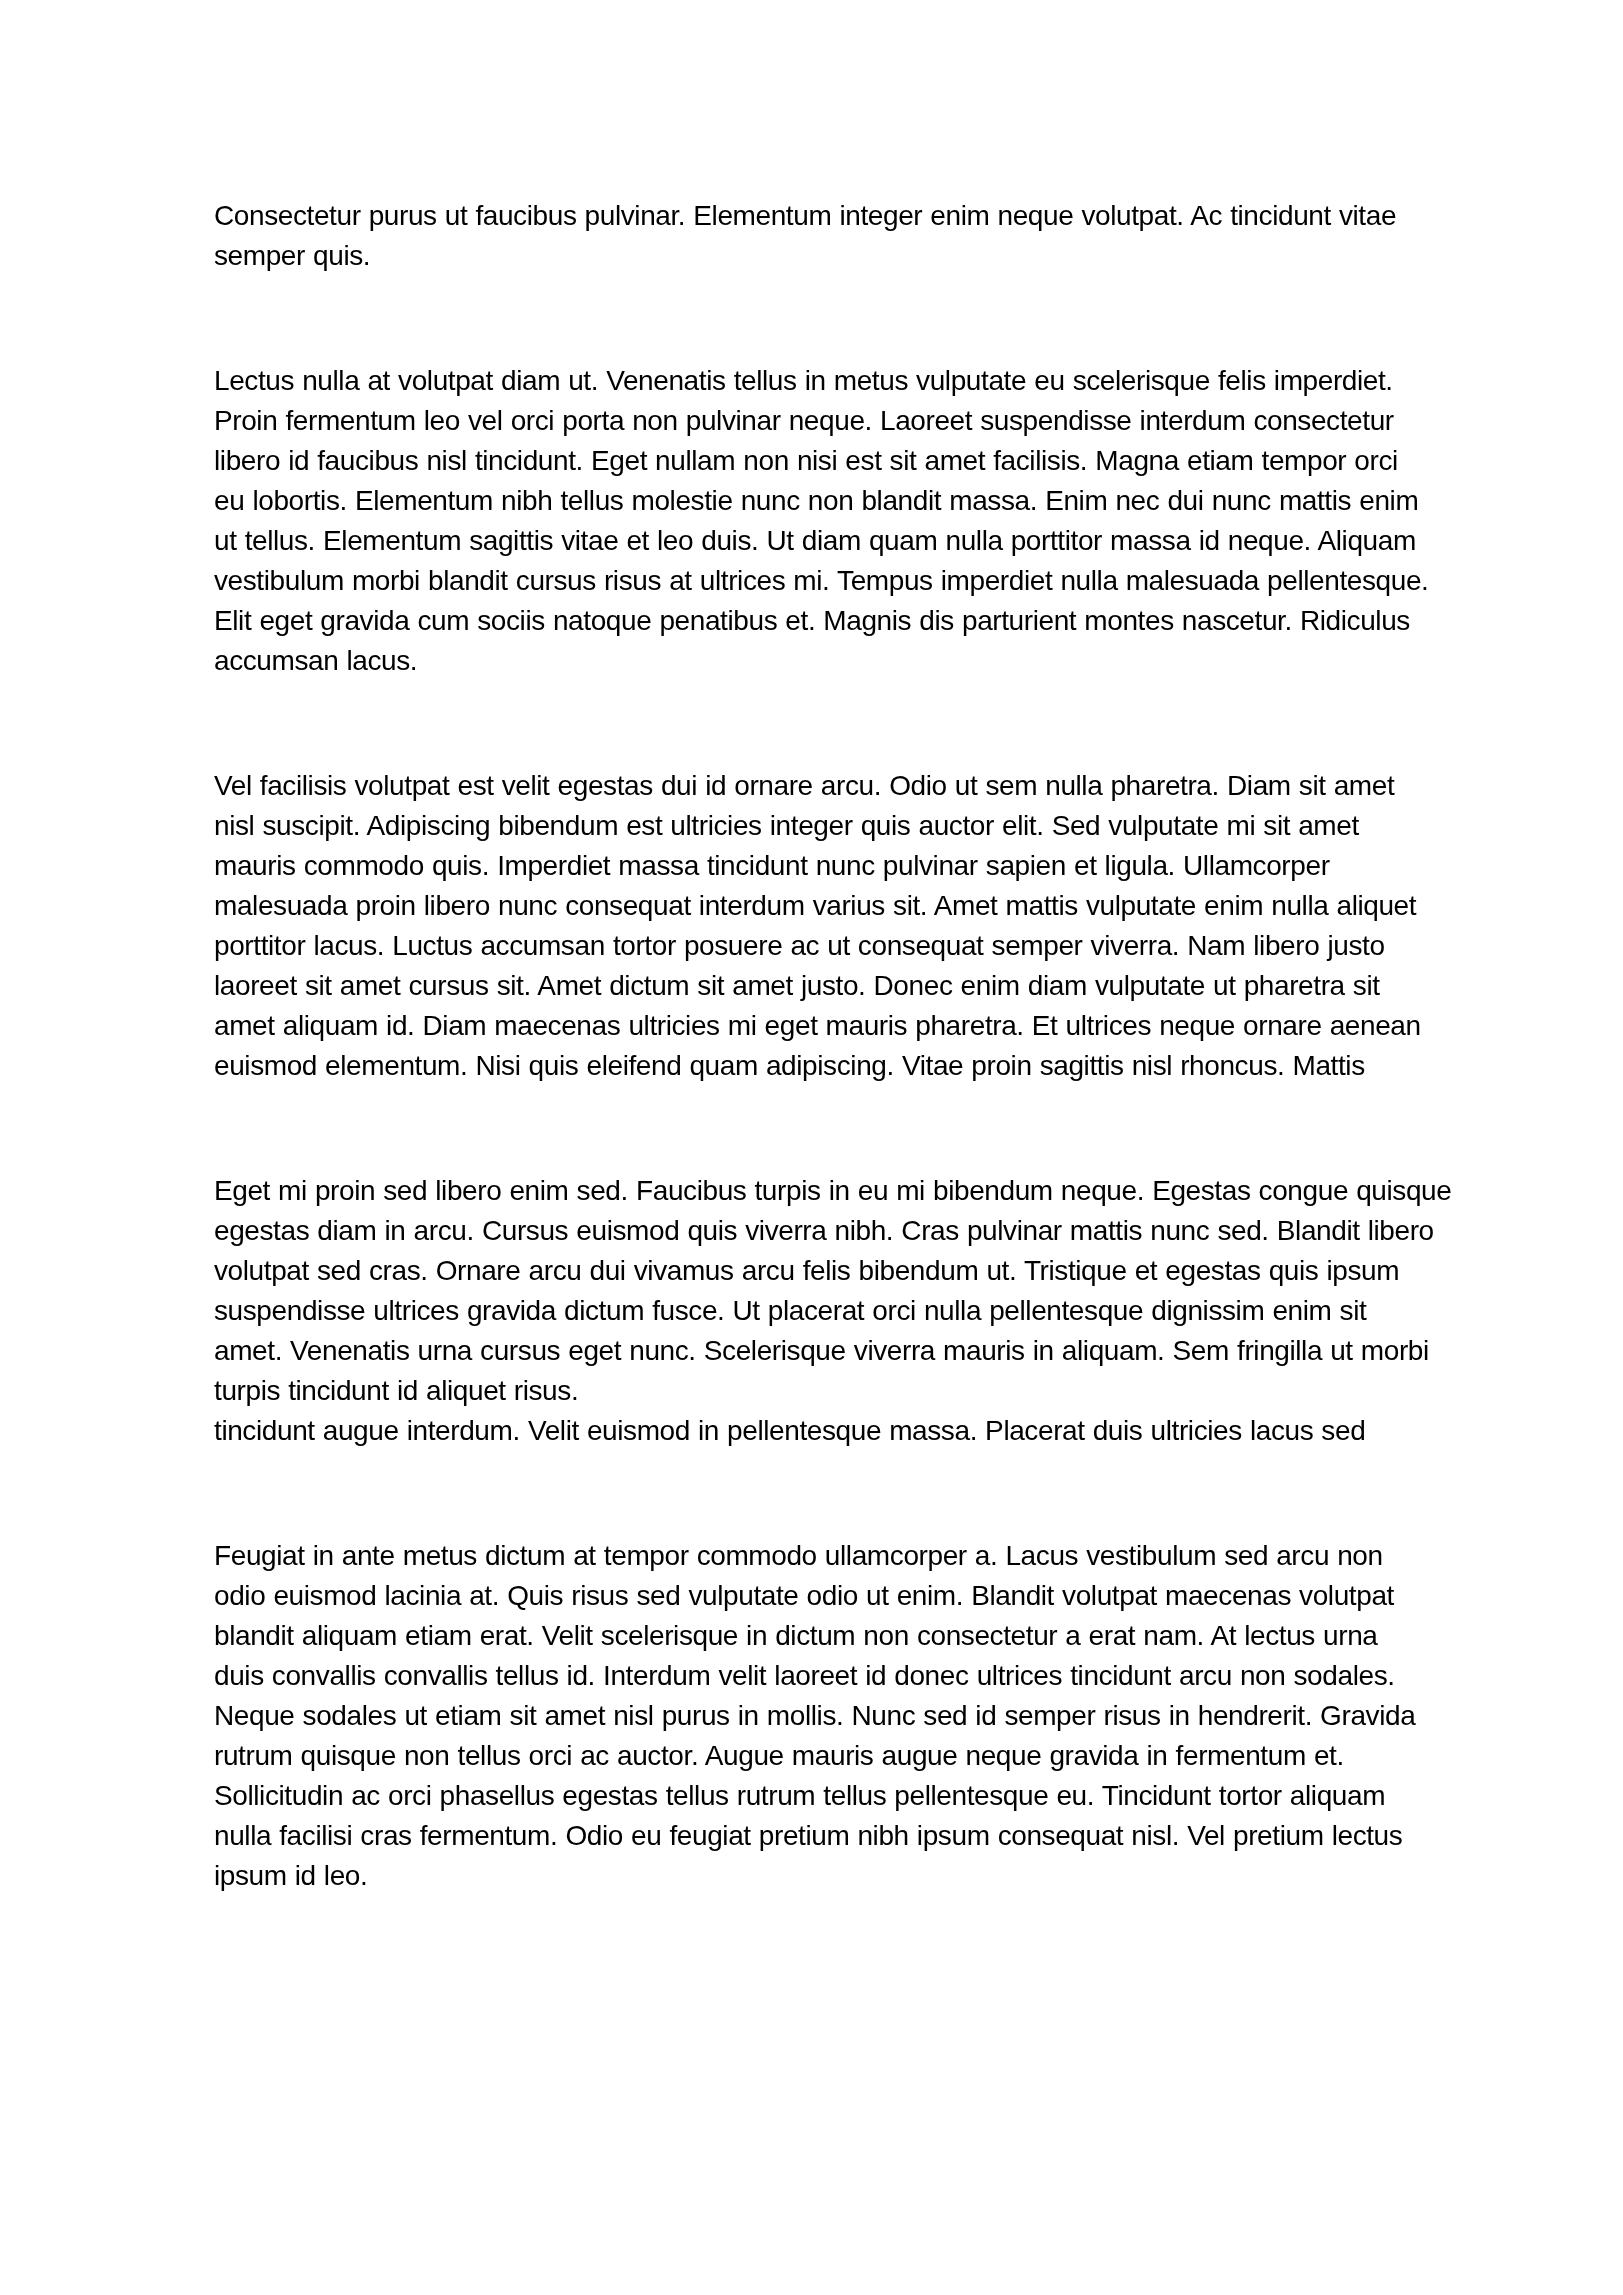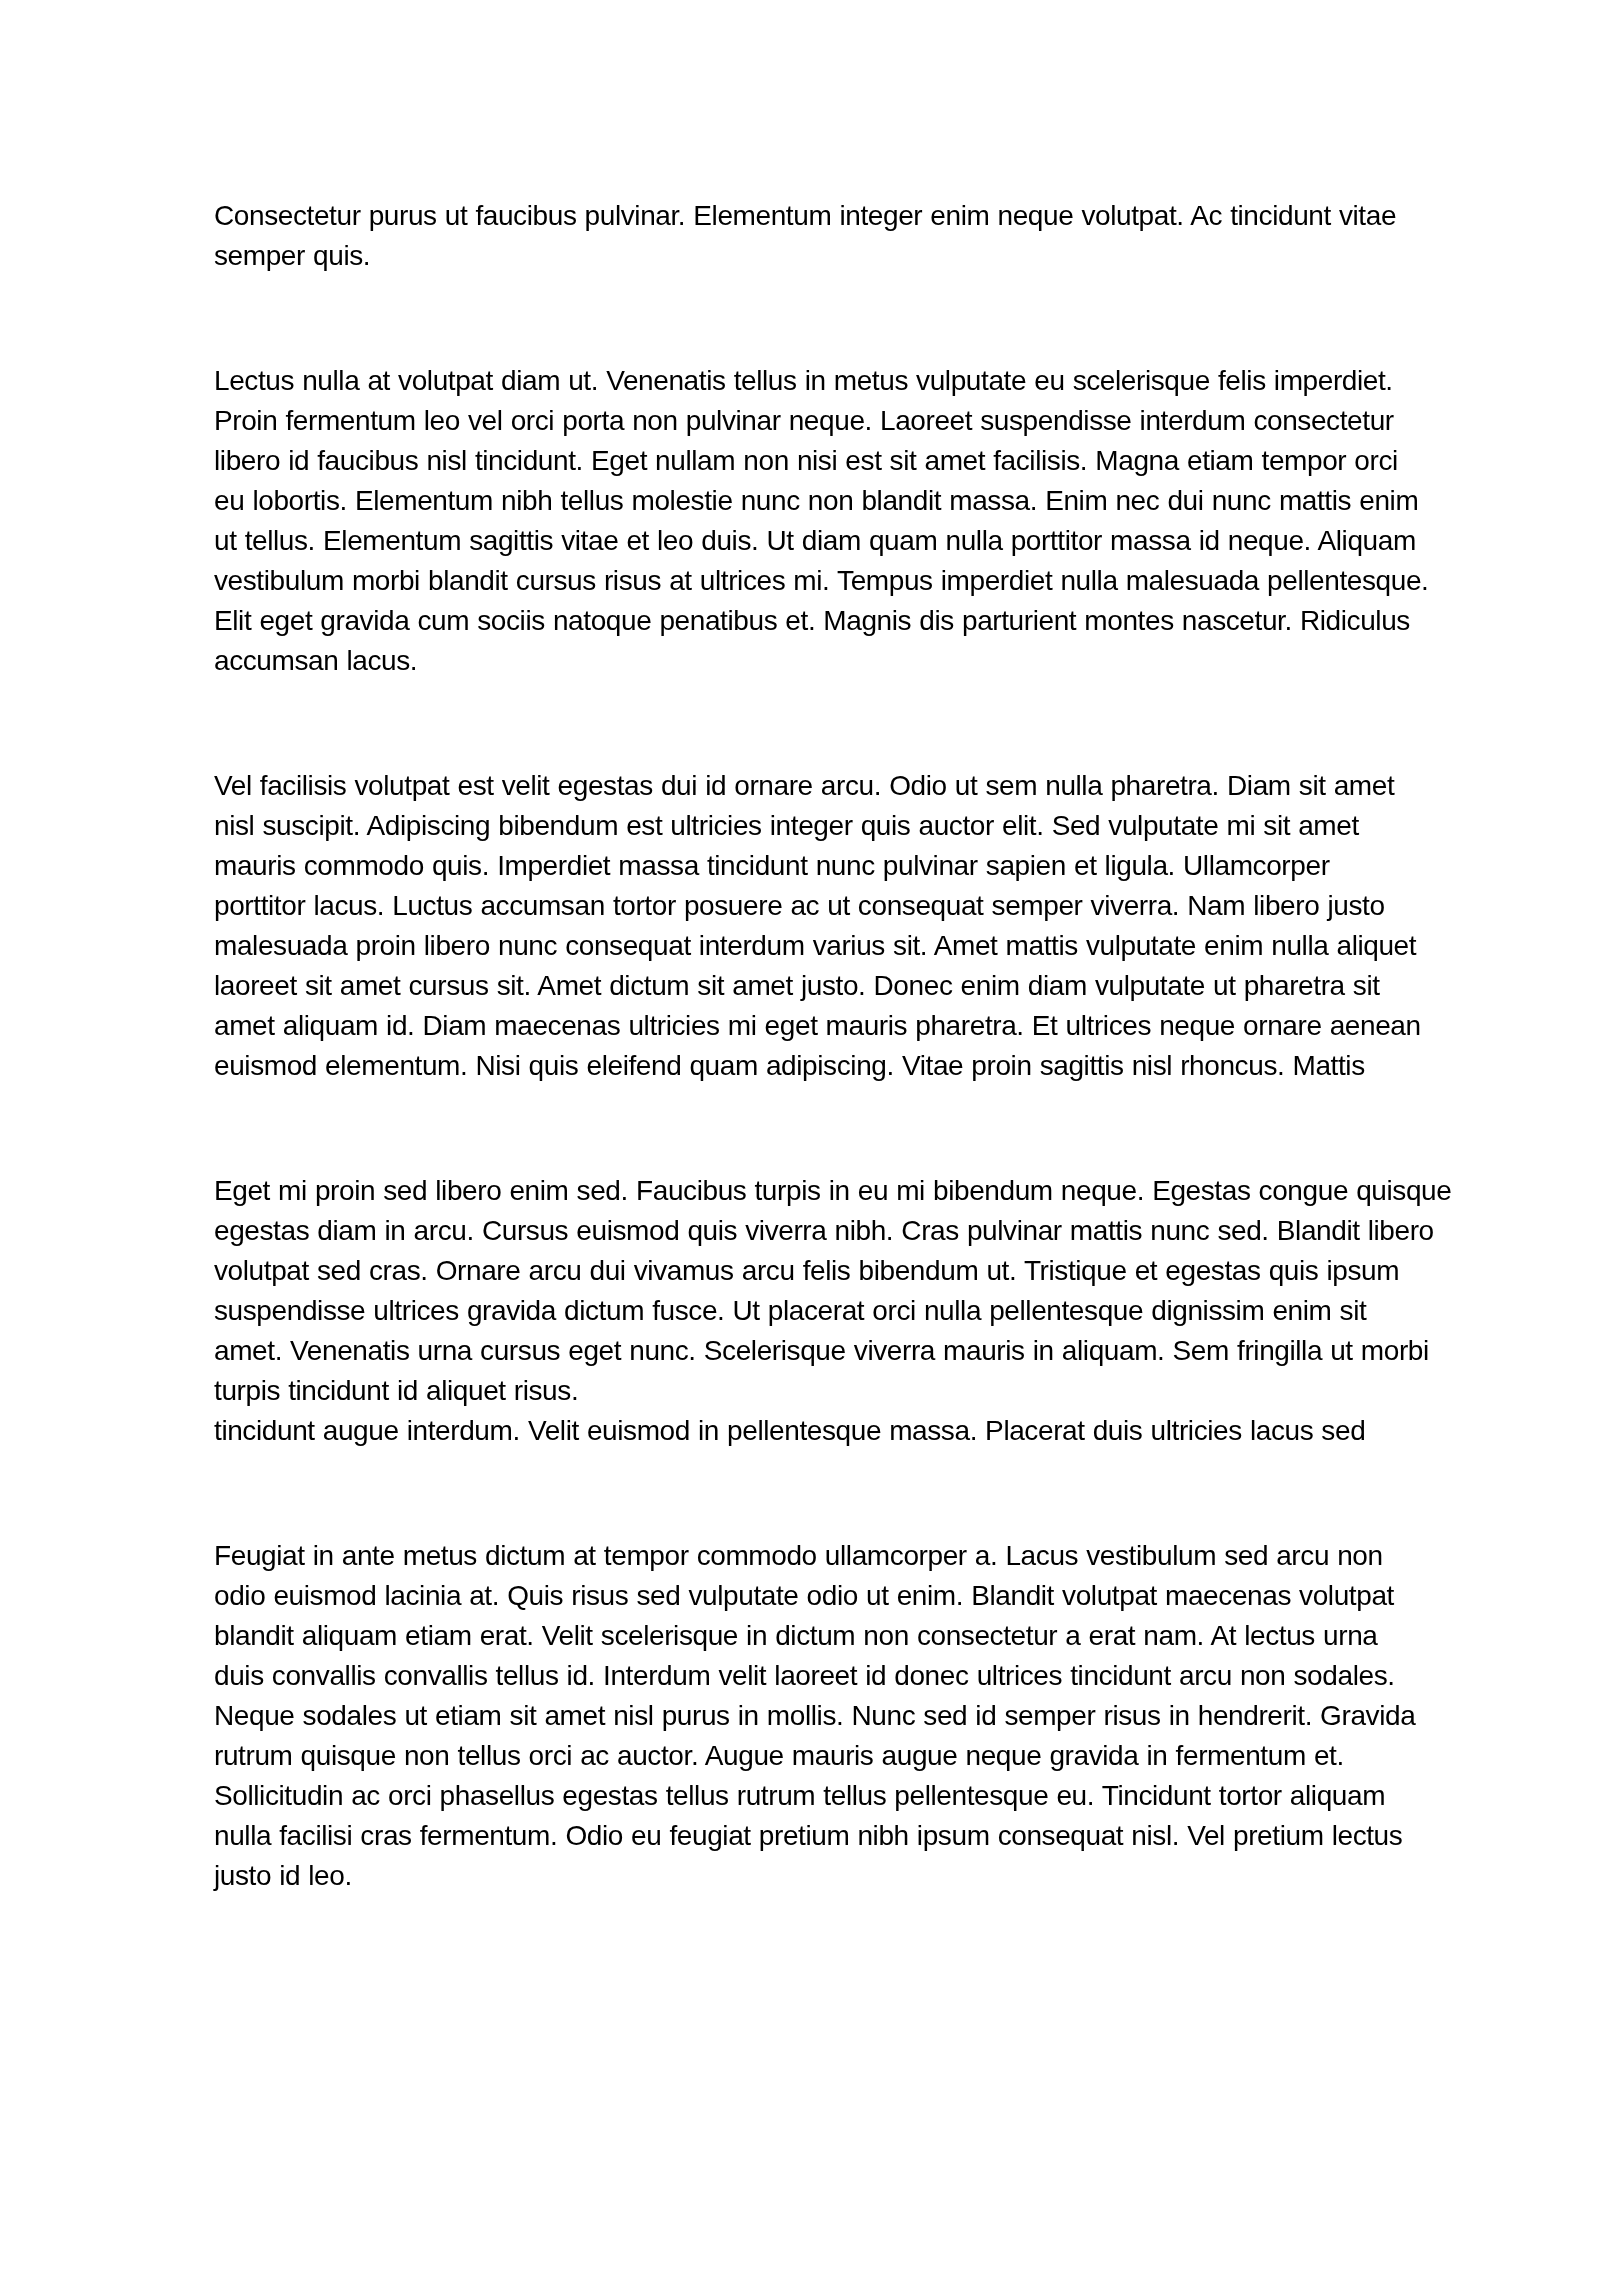--- a/index.html
+++ b/index.html
@@ -62,22 +62,22 @@
       <span class="line">ut tellus. Elementum sagittis vitae et leo duis. Ut diam quam nulla porttitor massa id neque. Aliquam</span>
       <span class="line">vestibulum morbi blandit cursus risus at ultrices mi. Tempus imperdiet nulla malesuada pellentesque.</span>
       <span class="line">Elit eget gravida cum sociis natoque penatibus et. Magnis dis parturient montes nascetur. Ridiculus</span>
       <span class="line">accumsan lacus.</span>
     </p>
 
     <p class="paragraph">
       <span class="line">Vel facilisis volutpat est velit egestas dui id ornare arcu. Odio ut sem nulla pharetra. Diam sit amet</span>
       <span class="line">nisl suscipit. Adipiscing bibendum est ultricies integer quis auctor elit. Sed vulputate mi sit amet</span>
       <span class="line">mauris commodo quis. Imperdiet massa tincidunt nunc pulvinar sapien et ligula. Ullamcorper</span>
+      <span class="line">malesuada proin libero nunc consequat interdum varius sit. Amet mattis vulputate enim nulla aliquet</span>
       <span class="line">porttitor lacus. Luctus accumsan tortor posuere ac ut consequat semper viverra. Nam libero justo</span>
-      <span class="line">malesuada proin libero nunc consequat interdum varius sit. Amet mattis vulputate enim nulla aliquet</span>
       <span class="line">laoreet sit amet cursus sit. Amet dictum sit amet justo. Donec enim diam vulputate ut pharetra sit</span>
       <span class="line">amet aliquam id. Diam maecenas ultricies mi eget mauris pharetra. Et ultrices neque ornare aenean</span>
       <span class="line">euismod elementum. Nisi quis eleifend quam adipiscing. Vitae proin sagittis nisl rhoncus. Mattis</span>
     </p>
 
     <p class="paragraph">
       <span class="line">Eget mi proin sed libero enim sed. Faucibus turpis in eu mi bibendum neque. Egestas congue quisque</span>
       <span class="line">egestas diam in arcu. Cursus euismod quis viverra nibh. Cras pulvinar mattis nunc sed. Blandit libero</span>
       <span class="line">volutpat sed cras. Ornare arcu dui vivamus arcu felis bibendum ut. Tristique et egestas quis ipsum</span>
       <span class="line">suspendisse ultrices gravida dictum fusce. Ut placerat orci nulla pellentesque dignissim enim sit</span>
@@ -88,18 +88,18 @@
 
     <p class="paragraph">
       <span class="line">Feugiat in ante metus dictum at tempor commodo ullamcorper a. Lacus vestibulum sed arcu non</span>
       <span class="line">odio euismod lacinia at. Quis risus sed vulputate odio ut enim. Blandit volutpat maecenas volutpat</span>
       <span class="line">blandit aliquam etiam erat. Velit scelerisque in dictum non consectetur a erat nam. At lectus urna</span>
       <span class="line">duis convallis convallis tellus id. Interdum velit laoreet id donec ultrices tincidunt arcu non sodales.</span>
       <span class="line">Neque sodales ut etiam sit amet nisl purus in mollis. Nunc sed id semper risus in hendrerit. Gravida</span>
       <span class="line">rutrum quisque non tellus orci ac auctor. Augue mauris augue neque gravida in fermentum et.</span>
       <span class="line">Sollicitudin ac orci phasellus egestas tellus rutrum tellus pellentesque eu. Tincidunt tortor aliquam</span>
       <span class="line">nulla facilisi cras fermentum. Odio eu feugiat pretium nibh ipsum consequat nisl. Vel pretium lectus</span>
-      <span class="line">justo id leo.</span>
+      <span class="line">ipsum id leo.</span>
     </p>
 
   </div>
 </div>
 
 
 </body></html>

